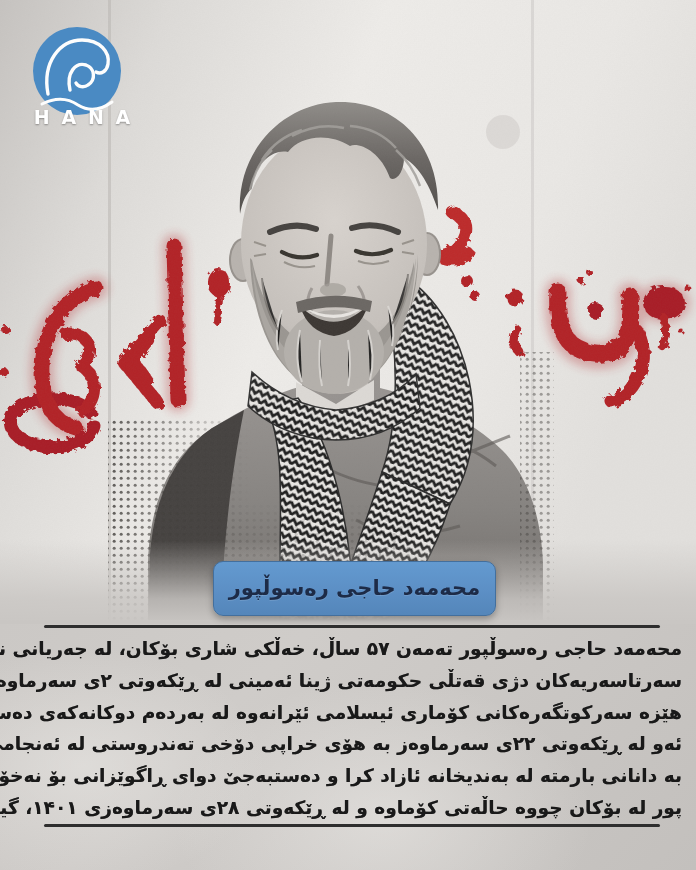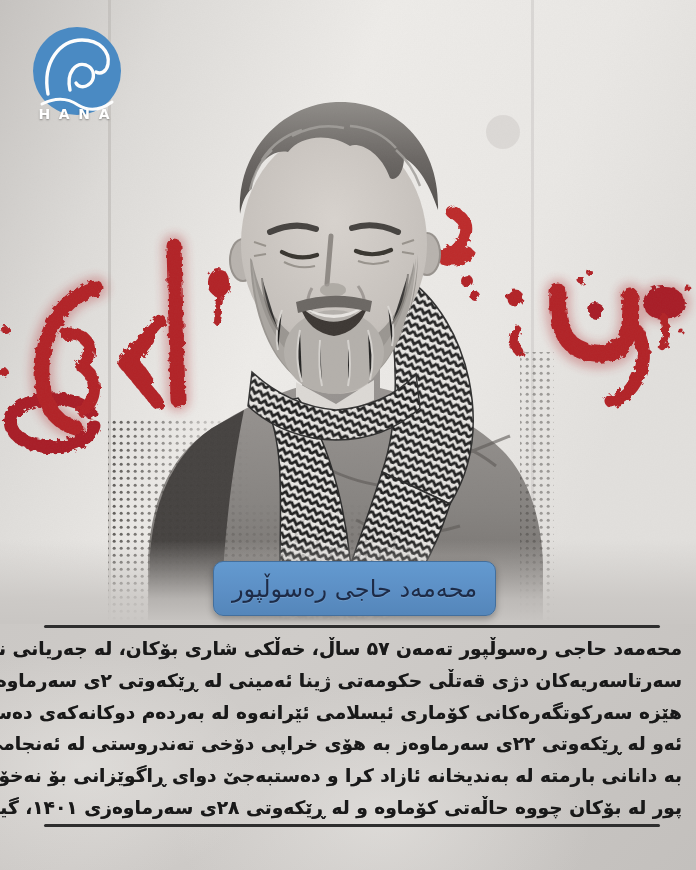--- a/index.html
+++ b/index.html
@@ -18,32 +18,32 @@
       linear-gradient(135deg,#bdbab7 0%,#c9c6c3 30%,#cfccc9 60%,#c3c0bd 100%);
   }
   .photo-area{position:absolute;left:0;top:0;width:696px;height:620px;}
   .photo-fade{
     position:absolute;left:0;top:540px;width:696px;height:84px;pointer-events:none;
     background:linear-gradient(180deg,rgba(201,198,195,0) 0%,rgba(201,198,195,.85) 70%,#c9c6c3 100%);
   }
   .logo{position:absolute;left:18px;top:18px;width:110px;height:108px;}
   .logo-text{
     position:absolute;left:4px;top:88px;width:104px;text-align:center;
-    color:#ffffff;font-weight:700;font-size:14px;letter-spacing:.62em;text-indent:.62em;
+    color:#ffffff;font-weight:700;font-size:19px;letter-spacing:.62em;text-indent:.62em;
     text-shadow:0 1px 2px rgba(0,0,0,.35);
   }
   .name-banner{
     position:absolute;left:213px;top:561px;width:281px;height:53px;
     background:linear-gradient(180deg,#639ad0 0%,#5c8fc5 55%,#5486ba 100%);
     border:1.5px solid #436f9d;border-radius:10px;
     box-shadow:0 3px 7px rgba(0,0,0,.3);
     display:flex;align-items:center;justify-content:center;
   }
   .name-banner span{
-    direction:rtl;color:#1d2b47;font-weight:400;font-size:24px;line-height:1;
+    direction:rtl;color:#1d2b47;font-weight:700;font-size:21px;line-height:1;
     text-shadow:0 1px 0 rgba(255,255,255,.12);
   }
   .rule{position:absolute;height:3px;background:#2e2e2e;border-radius:2px;}
   .rule-top{left:44px;top:625px;width:616px;}
   .rule-bottom{left:44px;top:824px;width:616px;}
   .bio{
     position:absolute;left:14px;top:633px;width:668px;
     direction:rtl;text-align:center;color:#191919;font-weight:700;
     font-size:18.6px;line-height:31.8px;
   }

